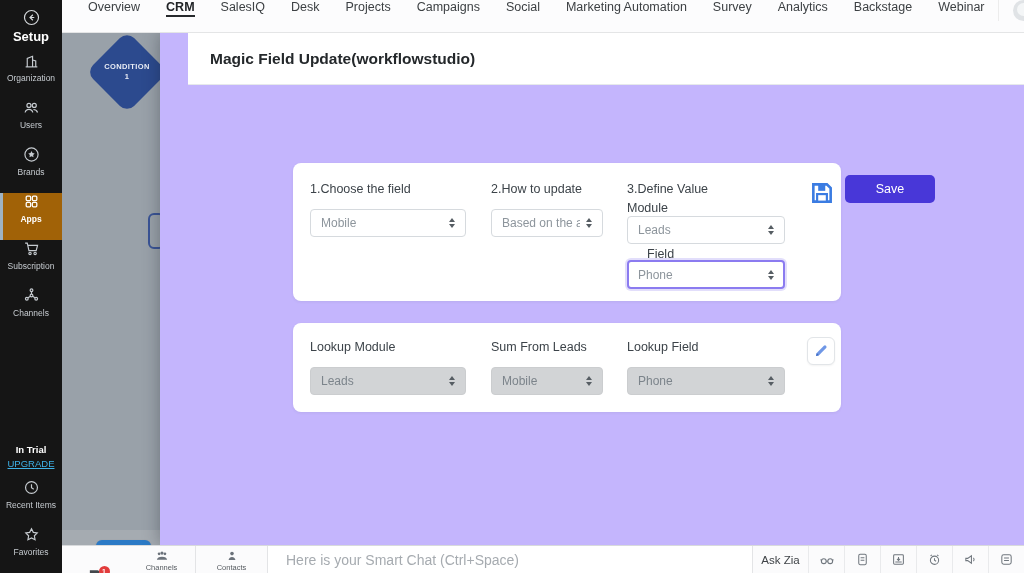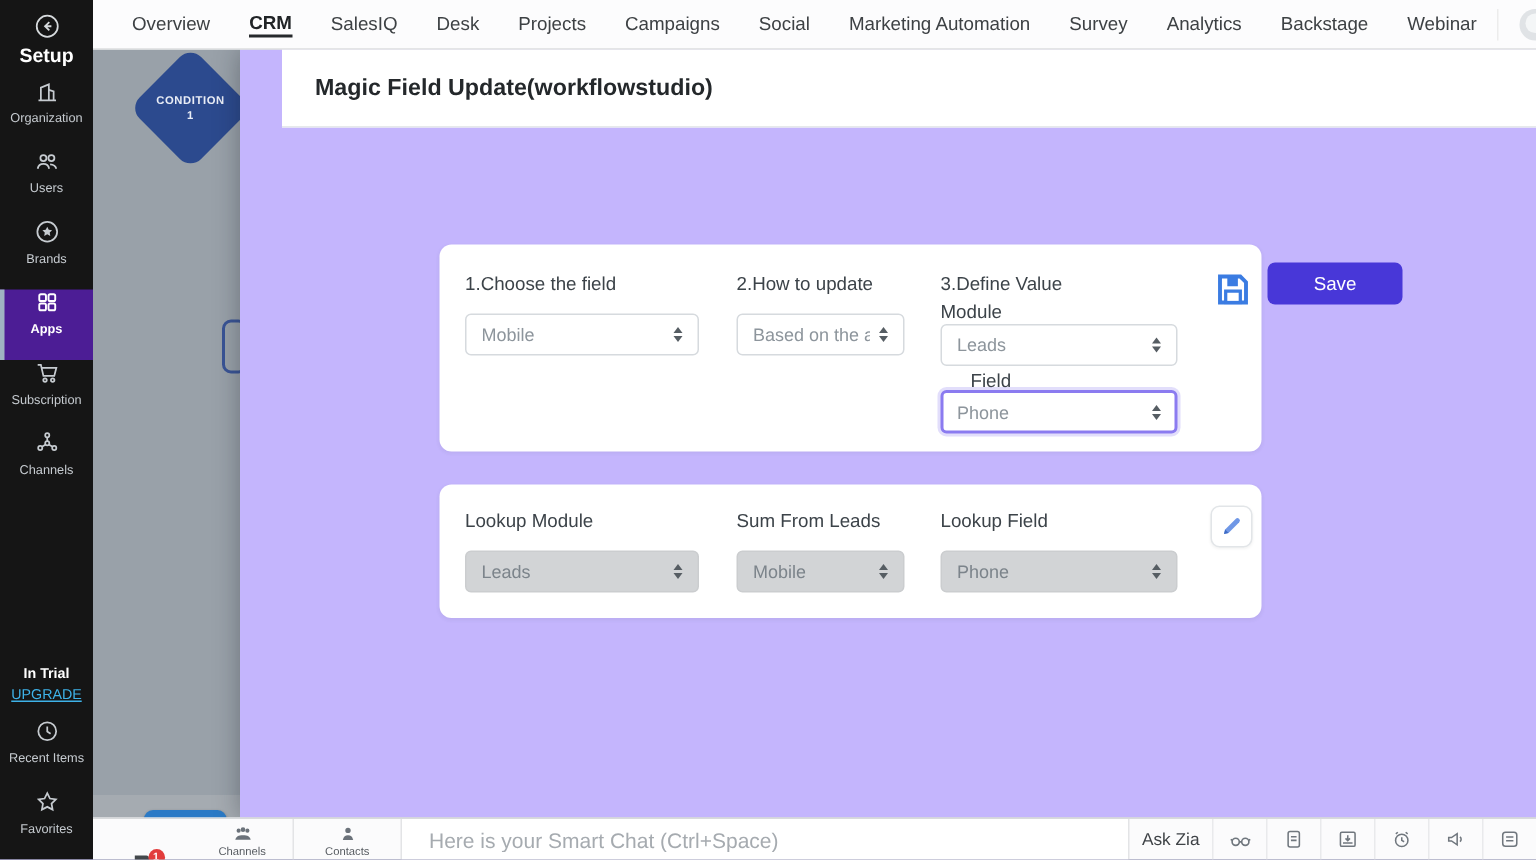--- a/index.html
+++ b/index.html
@@ -5,31 +5,31 @@
   * { margin:0; padding:0; box-sizing:border-box; }
   html,body { width:1024px; height:573px; }
   body { position:relative; overflow:hidden; background:#99a1a9; font-family:"Liberation Sans", sans-serif; }
 
   
   .sidebar { position:absolute; left:0; top:0; width:62px; height:573px; background:#151515; z-index:40; display:flex; flex-direction:column; align-items:stretch; }
   .sb-header { height:52px; display:flex; flex-direction:column; align-items:center; justify-content:center; gap:3px; color:#fff; }
   .sb-header .ttl { font-size:13px; font-weight:bold; color:#fff; }
   .sb-item { height:47px; display:flex; flex-direction:column; align-items:center; gap:4px; cursor:pointer; position:relative; }
   .sb-item .sb-lbl { font-size:8.5px; color:#c6cbd0; }
-  .sb-item.active { background:#4c1d95; }
+  .sb-item.active { background:#a16207; }
   .sb-item.active .sb-lbl { color:#ffffff; font-weight:bold; }
   .sb-item.active::before { content:""; position:absolute; left:0; top:0; bottom:0; width:3px; background:#9fb3c2; }
   .sb-spacer { flex:1; }
   .sb-trial { height:46px; display:flex; flex-direction:column; align-items:center; justify-content:center; gap:3px; }
   .sb-trial .t1 { font-size:9.5px; font-weight:bold; color:#ffffff; }
   .sb-trial .t2 { font-size:9.5px; color:#3eb2e8; text-decoration:underline; cursor:pointer; }
   .sb-icon { width:17px; height:17px; display:block; }
 
   
-  .topnav { position:absolute; left:62px; top:0; width:962px; height:33px; background:#fcfcfd; border-bottom:1px solid #e4e5e6; display:flex; align-items:center; padding-left:13px; z-index:35; }
+  .topnav { position:absolute; left:62px; top:0; width:962px; height:33px; background:#fcfcfd; border-bottom:1px solid #e4e5e6; display:flex; align-items:flex-start; padding-left:13px; z-index:35; }
   .tn-item { display:flex; align-items:center; padding:0 13px; font-size:12.5px; color:#3d4144; cursor:pointer; white-space:nowrap; }
   .tn-item.active { font-weight:bold; color:#212427; }
   .tn-item.active .lbl { border-bottom:2px solid #26292c; padding-bottom:1px; }
   .tn-avatar-cell { margin-left:auto; display:flex; align-items:center; padding:0 9px 0 14px; border-left:1px solid #ececec; }
   .avatar { position:relative; width:21px; height:21px; border-radius:50%; background:#e0e3e6; cursor:pointer; overflow:visible; }
   .avatar::before { content:""; position:absolute; left:4px; top:3px; width:13px; height:13px; border-radius:50%; background:#f4f6f7; }
 
   
   .canvas { position:absolute; left:62px; top:33px; width:962px; height:540px; background:#99a1a9; z-index:1; }
   .diamond { position:absolute; left:36px; top:10px; width:58px; height:58px; background:#2c4a8e; border-radius:10px; transform:rotate(45deg); cursor:pointer; }

